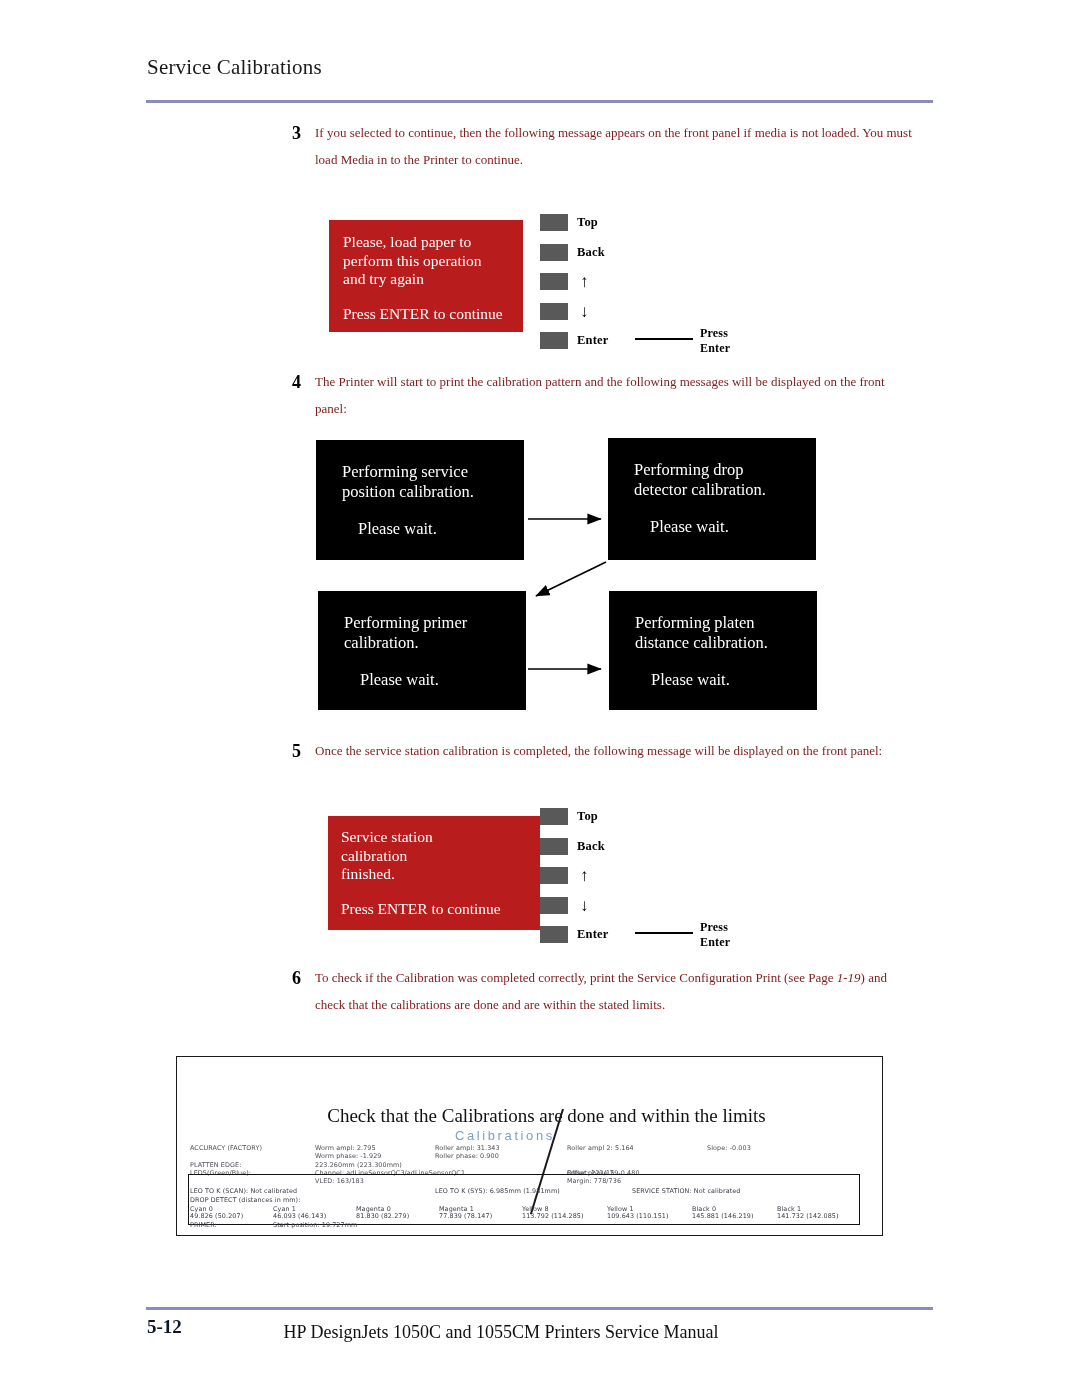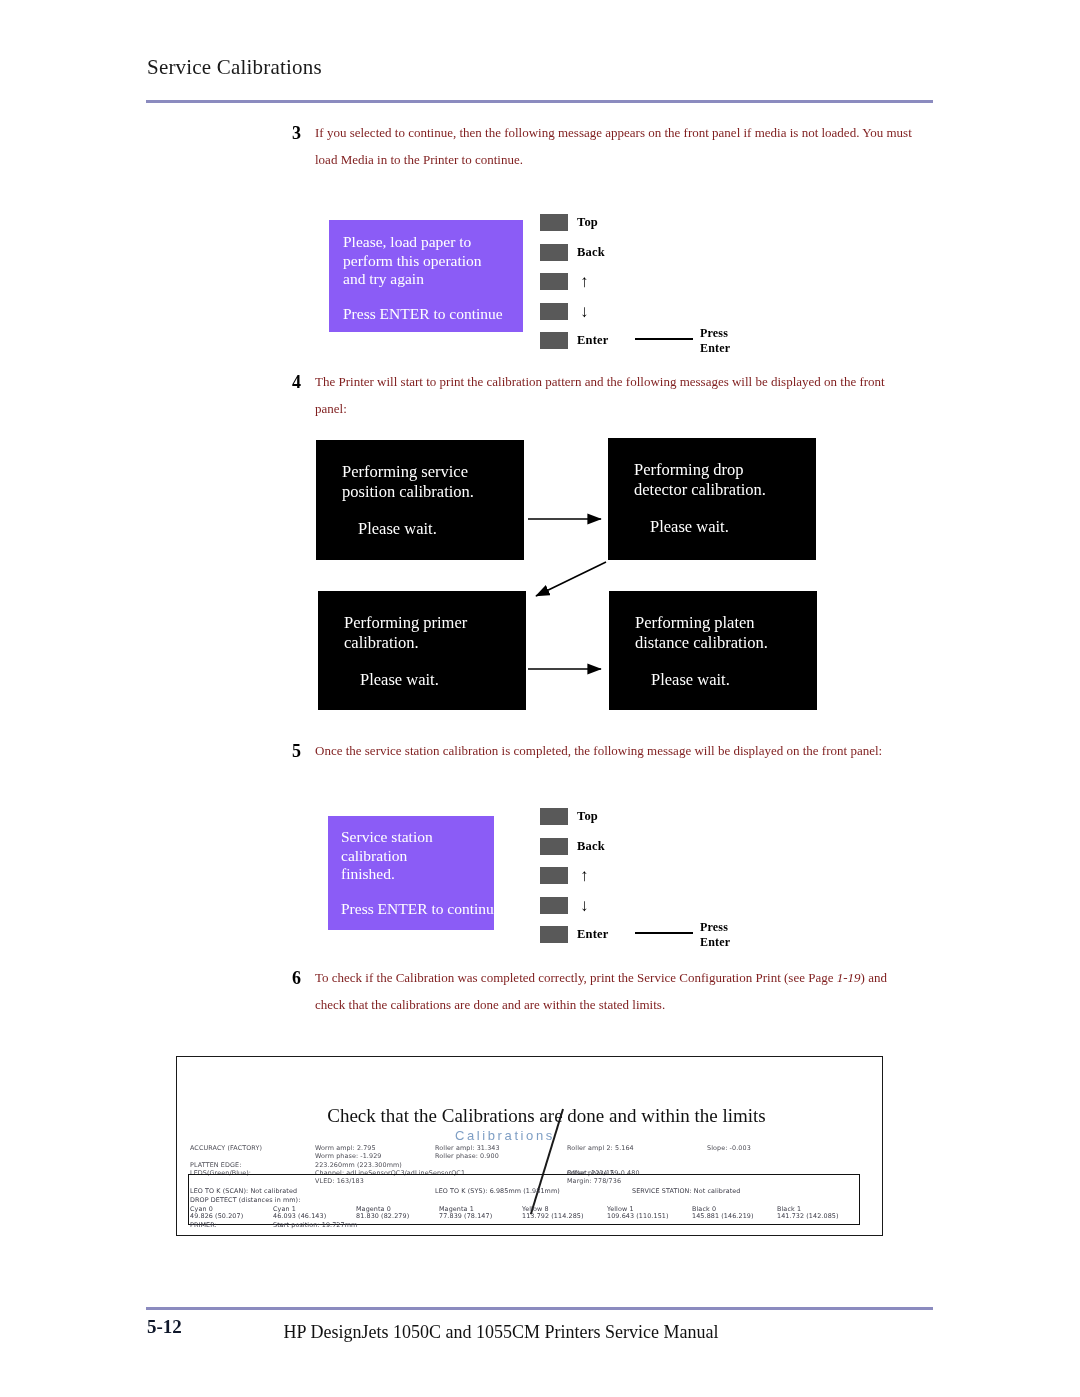--- a/index.html
+++ b/index.html
@@ -78,41 +78,41 @@
   .step-body .ital { font-style: italic; }
 
   #step3 { left: 292px; top: 120px; width: 620px; }
   #step4 { left: 292px; top: 369px; width: 620px; }
   #step5 { left: 292px; top: 738px; width: 600px; }
   #step6 { left: 292px; top: 965px; width: 600px; }
 
   
   .lcd {
     position: absolute;
-    background: #8b5cf6;
+    background: #b91c1c;
     color: #ffffff;
     box-sizing: border-box;
     font-family: "Liberation Serif", "DejaVu Serif", serif;
     overflow: hidden;
   }
   .lcd .line {
     font-size: 15.5px;
     line-height: 18.5px;
     white-space: nowrap;
   }
   .lcd .spacer { height: 16px; }
 
   
   #panel-media {
     left: 329px; top: 220px; width: 194px; height: 112px;
     padding: 13px 0 0 14px;
   }
   
   #panel-finished {
-    left: 328px; top: 816px; width: 166px; height: 114px;
+    left: 328px; top: 816px; width: 212px; height: 114px;
     padding: 12px 0 0 13px;
   }
   #panel-finished .press { position: absolute; left: 13px; bottom: 12px; }
 
   
   .flow-lcd {
     position: absolute;
     background: #000;
     color: #fff;
     box-sizing: border-box;

